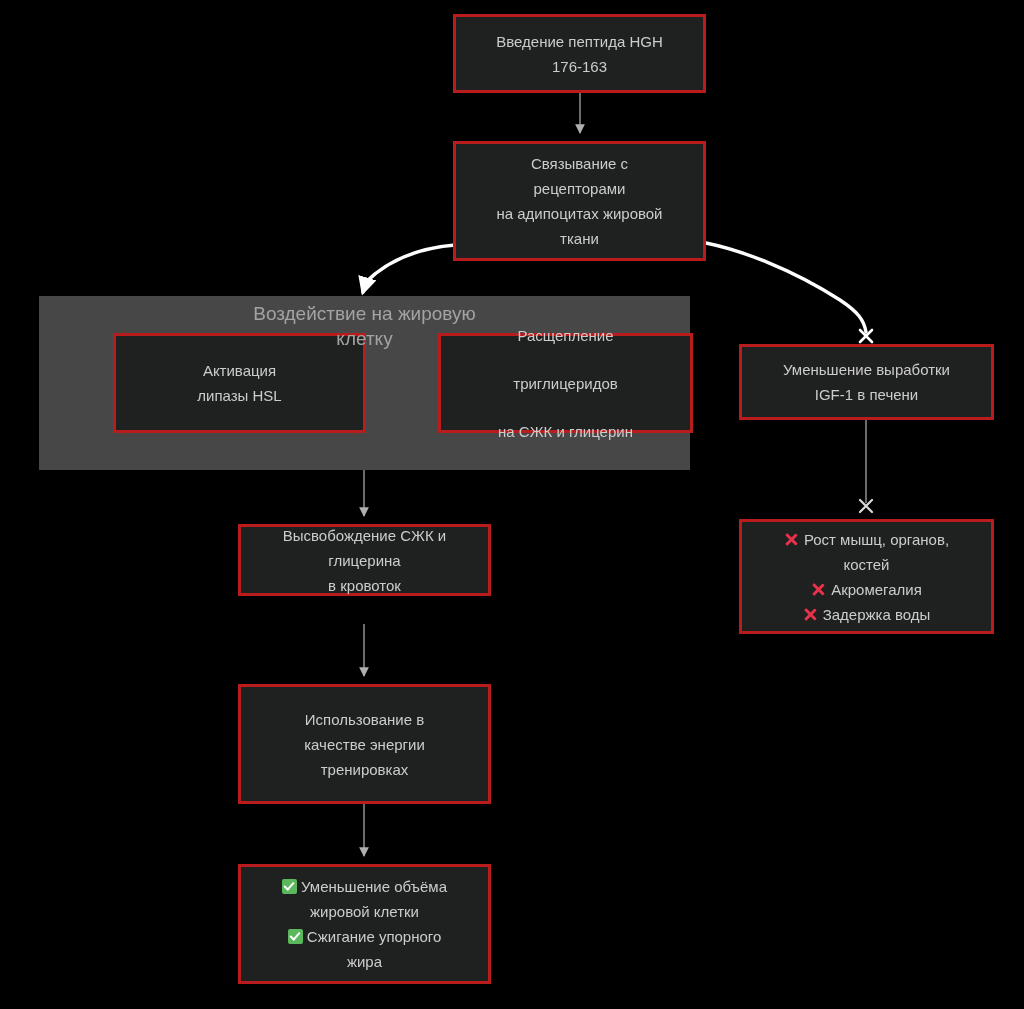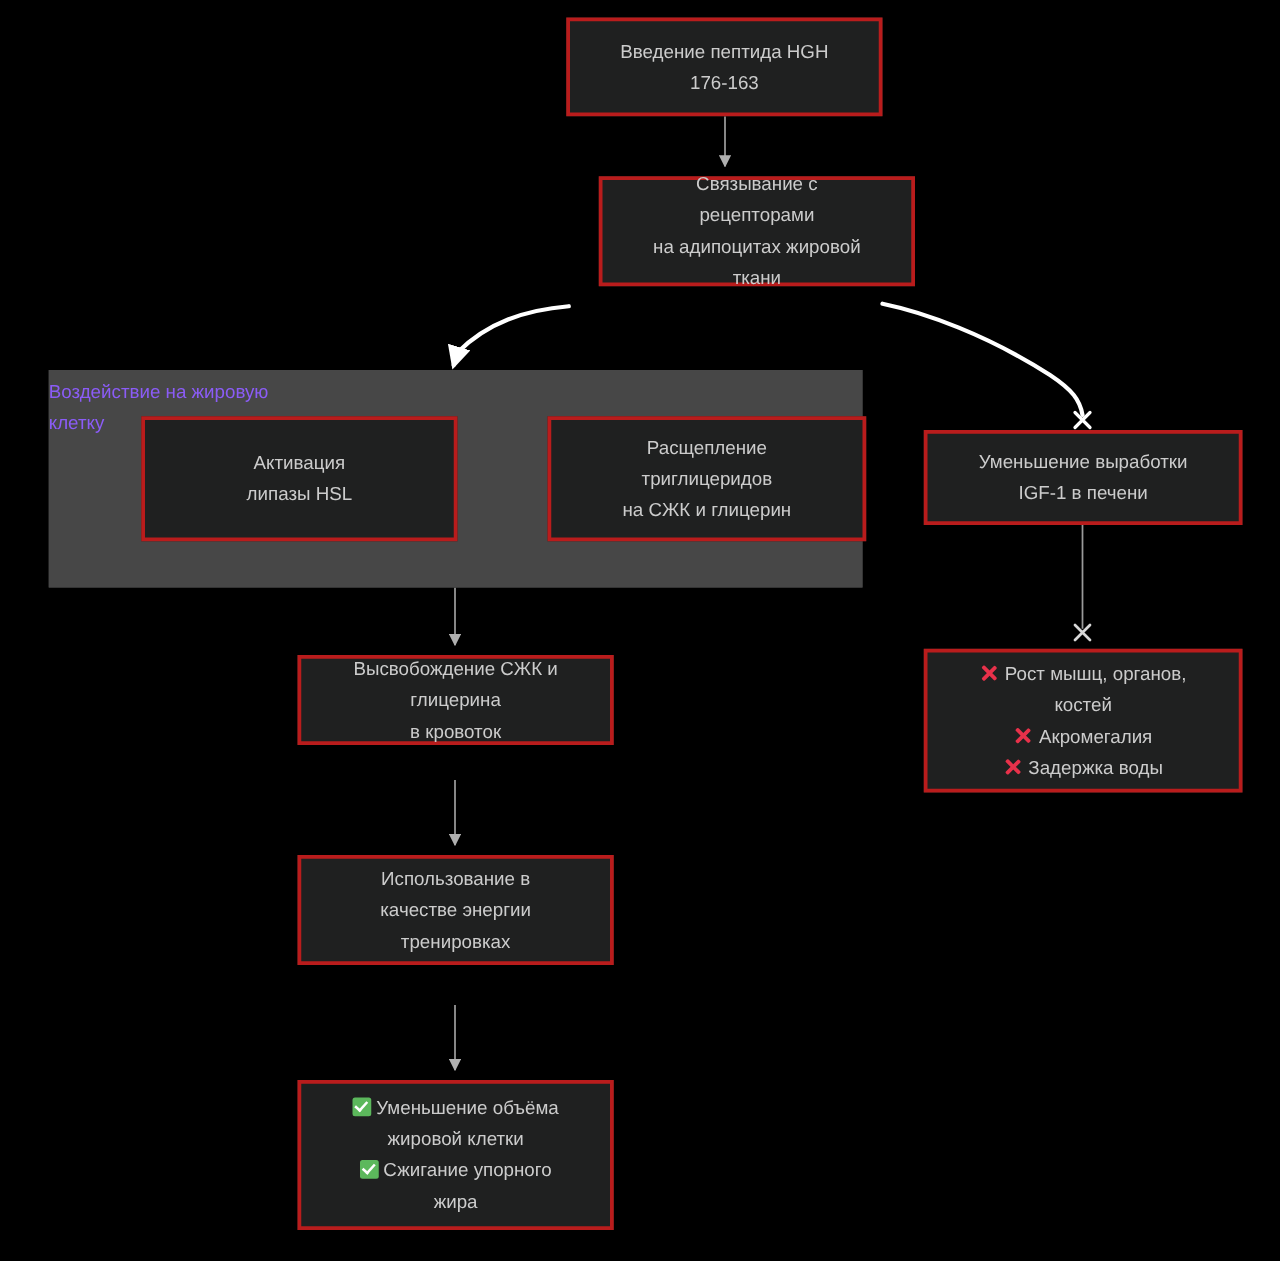--- a/index.html
+++ b/index.html
@@ -44,24 +44,24 @@
   .subgraph {
     position: absolute;
     box-sizing: border-box;
     background: #474747;
     border: 1px solid #474747;
     z-index: 1;
   }
   .subgraph-title {
     position: absolute;
     z-index: 4;
-    color: #8b5cf6;
-    font-size: 15px;
+    color: #a3a3a3;
+    font-size: 19px;
     line-height: 25px;
-    text-align: left;
+    text-align: center;
     white-space: pre-line;
     pointer-events: none;
   }
   .node.in-sub { z-index: 3; margin-left: 38px; }
   .mark {
     display: inline-block;
     width: 15px;
     height: 15px;
     vertical-align: -2px;
     margin-right: 4px;
@@ -144,22 +144,22 @@
     <g>
       <path d="M 866 420 L 866 503" stroke="#9a9a9a" stroke-width="1.4" fill="none"></path>
       <path d="M 860 500 L 872 512 M 872 500 L 860 512" stroke="#d8d8d8" stroke-width="2.2" stroke-linecap="round"></path>
     </g>
   </svg>
 
   <div class="subgraph" id="sub-box" style="left: 39px; top: 296px; width: 651px; height: 174px;"></div>
   <div class="subgraph-title" id="sub-title" style="left: 39px; top: 301px; width: 651px;"><div>Воздействие на жировую</div><div>клетку</div></div>
 
   <div class="node" id="n-injection" style="left: 453px; top: 14px; width: 253px; height: 79px;"><span class="line">Введение пептида HGH</span><span class="line">176-163</span></div>
-  <div class="node" id="n-receptor_binding" style="left: 453px; top: 141px; width: 253px; height: 88px; margin-left: 26px;"><span class="line">Связывание с</span><span class="line">рецепторами</span><span class="line">на адипоцитах жировой</span><span class="line">ткани</span></div>
+  <div class="node" id="n-receptor_binding" style="left: 453px; top: 141px; width: 253px; height: 120px;"><span class="line">Связывание с</span><span class="line">рецепторами</span><span class="line">на адипоцитах жировой</span><span class="line">ткани</span></div>
   <div class="node in-sub" id="n-hsl_activation" style="left: 75px; top: 333px; width: 253px; height: 100px;"><span class="line">Активация</span><span class="line">липазы HSL</span></div>
-  <div class="node in-sub" id="n-triglyceride_breakdown" style="left: 400px; top: 333px; width: 255px; height: 100px;"><span class="line">Расщепление</span><span class="line">триглицеридов</span><span class="line">на СЖК и глицерин</span></div>
+  <div class="node in-sub" id="n-triglyceride_breakdown" style="left: 400px; top: 333px; width: 255px; height: 100px; gap: 23px;"><span class="line">Расщепление</span><span class="line">триглицеридов</span><span class="line">на СЖК и глицерин</span></div>
   <div class="node" id="n-release_ffa" style="left: 238px; top: 524px; width: 253px; height: 72px;"><span class="line">Высвобождение СЖК и</span><span class="line">глицерина</span><span class="line">в кровоток</span></div>
-  <div class="node" id="n-energy_use" style="left: 238px; top: 684px; width: 253px; height: 88px;"><span class="line">Использование в</span><span class="line">качестве энергии</span><span class="line">тренировках</span></div>
+  <div class="node" id="n-energy_use" style="left: 238px; top: 684px; width: 253px; height: 120px;"><span class="line">Использование в</span><span class="line">качестве энергии</span><span class="line">тренировках</span></div>
   <div class="node" id="n-fat_loss_results" style="left: 238px; top: 864px; width: 253px; height: 120px; align-items: center;"><span class="line"><span class="mark mark-check"></span><span>Уменьшение объёма</span></span><span class="line"><span>жировой клетки</span></span><span class="line"><span class="mark mark-check"></span><span>Сжигание упорного</span></span><span class="line"><span>жира</span></span></div>
   <div class="node" id="n-igf1_stimulation" style="left: 739px; top: 344px; width: 255px; height: 76px;"><span class="line">Уменьшение выработки</span><span class="line">IGF-1 в печени</span></div>
   <div class="node" id="n-igf1_effects" style="left: 739px; top: 519px; width: 255px; height: 115px;"><span class="line"><span class="mark mark-cross"></span><span>Рост мышц, органов,</span></span><span class="line"><span>костей</span></span><span class="line"><span class="mark mark-cross"></span><span>Акромегалия</span></span><span class="line"><span class="mark mark-cross"></span><span>Задержка воды</span></span></div>
 
 </div>
 
 </body></html>

